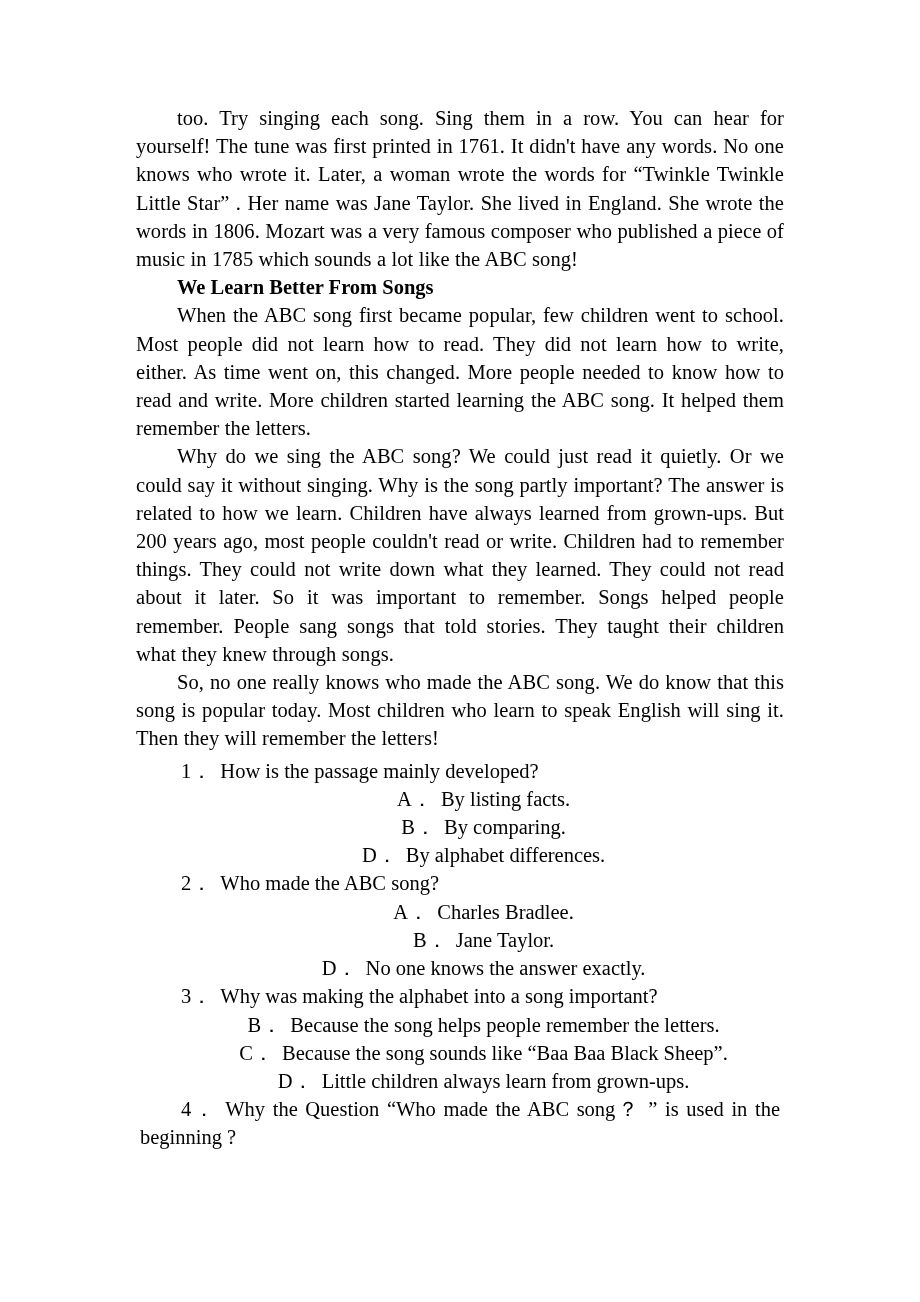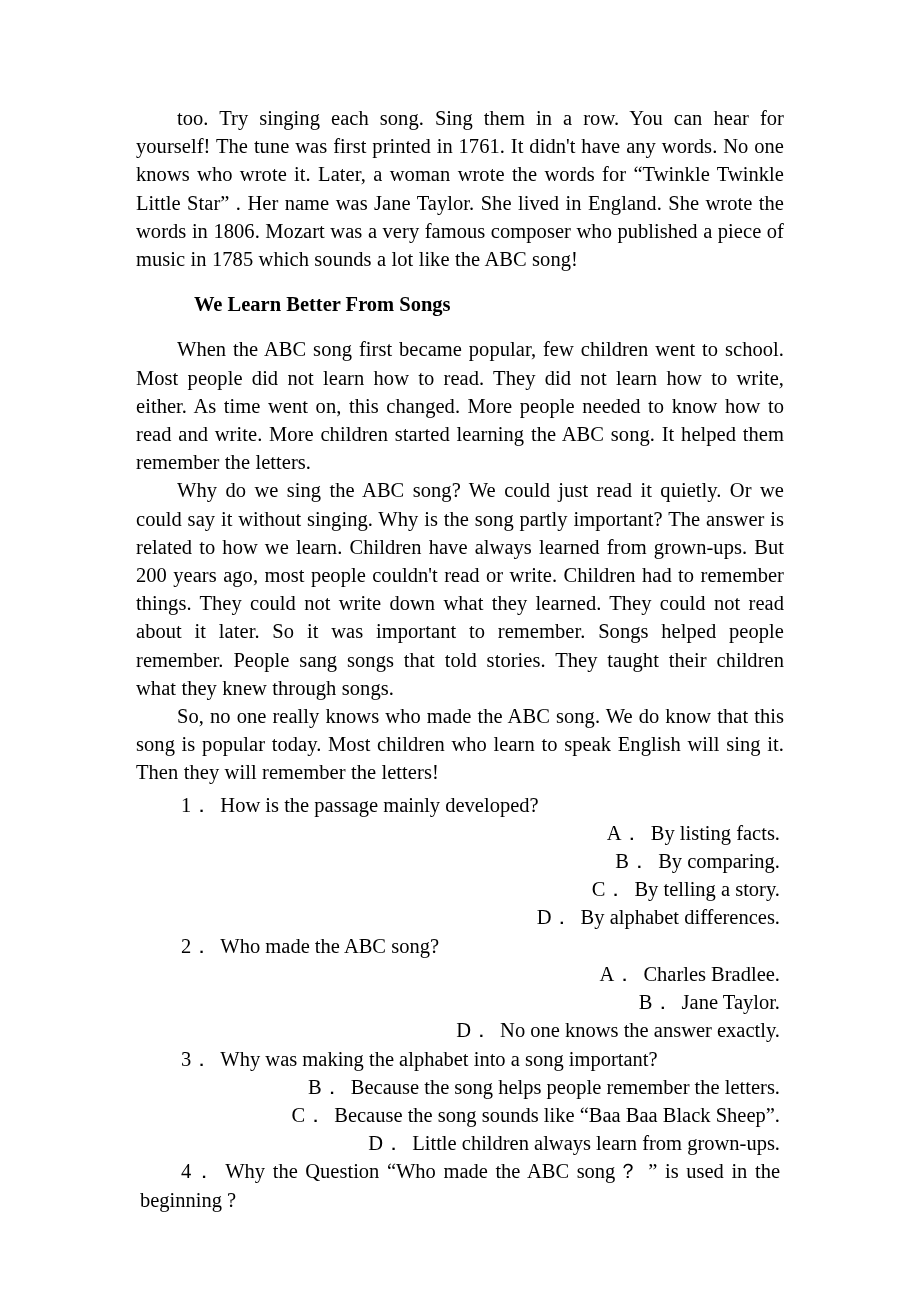--- a/index.html
+++ b/index.html
@@ -30,21 +30,21 @@
     margin: 0;
     font-size: 20.5px;
     line-height: 28.2px;
     text-align: justify;
     text-justify: inter-word;
     text-indent: 2em;
     letter-spacing: 0.05px;
     word-spacing: 0.2px;
   }
   .heading {
-    margin: 17px;
+    margin: 0;
     font-size: 20.5px;
     line-height: 28.2px;
     font-weight: bold;
     text-indent: 2em;
     text-align: left;
   }
   .q-list {
     margin: 4px;
     padding: 0;
     list-style: none;
@@ -59,21 +59,21 @@
   .q-item .marker {
     display: inline;
   }
   .q-item .marker-gap {
     display: inline-block;
     width: 0.42em;
   }
   .opt-item {
     font-size: 20.5px;
     line-height: 28.2px;
-    text-align: right;
+    text-align: center;
     text-indent: 2.3em;
     margin: 0;
   }
   .opt-item .marker-gap {
     display: inline-block;
     width: 0.42em;
   }
 </style>
 </head>
 <body>
@@ -89,21 +89,20 @@
 
     <p class="para">Why do we sing the ABC song? We could just read it quietly. Or we could say it without singing. Why is the song partly important? The answer is related to how we learn. Children have always learned from grown-ups. But 200 years ago, most people couldn't read or write. Children had to remember things. They could not write down what they learned. They could not read about it later. So it was important to remember. Songs helped people remember. People sang songs that told stories. They taught their children what they knew through songs.</p>
 
     <p class="para">So, no one really knows who made the ABC song. We do know that this song is popular today. Most children who learn to speak English will sing it. Then they will remember the letters!</p>
 
     <div class="q-list">
 
       <p class="q-item"><span class="marker">1．</span><span class="marker-gap"></span><span>How is the passage mainly developed?</span></p>
       <p class="opt-item"><span class="marker">A．</span><span class="marker-gap"></span><span>By listing facts.</span></p>
       <p class="opt-item"><span class="marker">B．</span><span class="marker-gap"></span><span>By comparing.</span></p>
-      <p class="opt-item"><span class="marker">C．</span><span class="marker-gap"></span><span>By telling a story.</span></p>
       <p class="opt-item"><span class="marker">D．</span><span class="marker-gap"></span><span>By alphabet differences.</span></p>
 
       <p class="q-item"><span class="marker">2．</span><span class="marker-gap"></span><span>Who made the ABC song?</span></p>
       <p class="opt-item"><span class="marker">A．</span><span class="marker-gap"></span><span>Charles Bradlee.</span></p>
       <p class="opt-item"><span class="marker">B．</span><span class="marker-gap"></span><span>Jane Taylor.</span></p>
       <p class="opt-item"><span class="marker">D．</span><span class="marker-gap"></span><span>No one knows the answer exactly.</span></p>
 
       <p class="q-item"><span class="marker">3．</span><span class="marker-gap"></span><span>Why was making the alphabet into a song important?</span></p>
       <p class="opt-item"><span class="marker">B．</span><span class="marker-gap"></span><span>Because the song helps people remember the letters.</span></p>
       <p class="opt-item"><span class="marker">C．</span><span class="marker-gap"></span><span>Because the song sounds like “Baa Baa Black Sheep”.</span></p>

